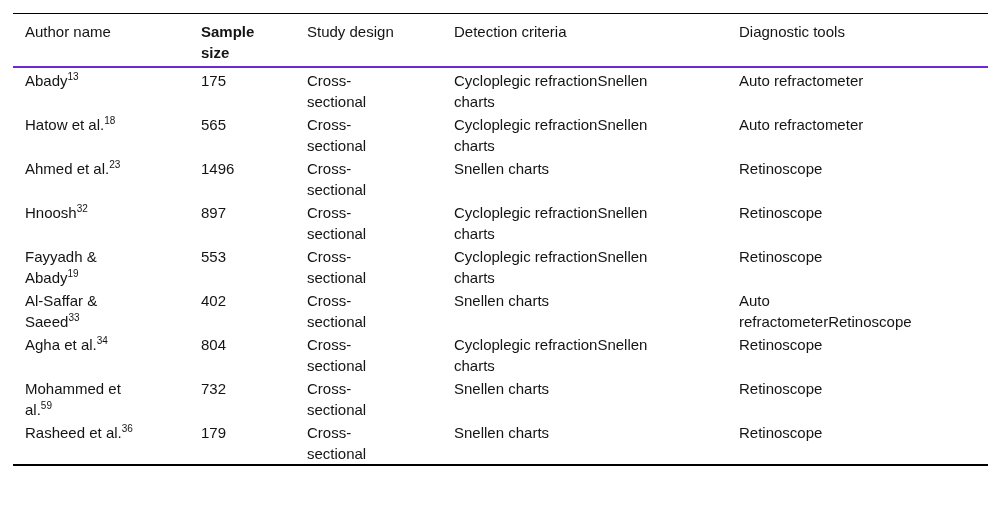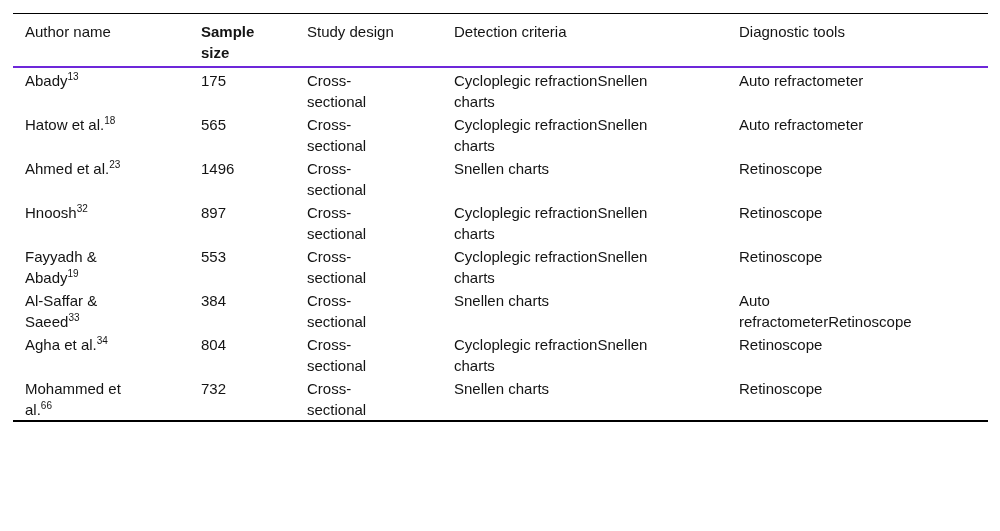--- a/index.html
+++ b/index.html
@@ -166,21 +166,21 @@
     </td>
     <td>
       <span class="cell-inner w-diag">Retinoscope</span>
     </td>
   </tr>
       <tr>
     <td>
       <span class="cell-inner w-author"><span>Al-Saffar &amp; Saeed</span><sup>33</sup></span>
     </td>
     <td>
-      <span class="cell-inner">384</span>
+      <span class="cell-inner">402</span>
     </td>
     <td>
       <span class="cell-inner w-study">Cross-sectional</span>
     </td>
     <td>
       <span class="cell-inner w-detect">Snellen charts</span>
     </td>
     <td>
       <span class="cell-inner w-diag">Auto refractometerRetinoscope</span>
     </td>
@@ -197,24 +197,41 @@
     </td>
     <td>
       <span class="cell-inner w-detect">Cycloplegic refractionSnellen charts</span>
     </td>
     <td>
       <span class="cell-inner w-diag">Retinoscope</span>
     </td>
   </tr>
       <tr>
     <td>
-      <span class="cell-inner w-author"><span>Mohammed et al.</span><sup>66</sup></span>
+      <span class="cell-inner w-author"><span>Mohammed et al.</span><sup>59</sup></span>
     </td>
     <td>
       <span class="cell-inner">732</span>
+    </td>
+    <td>
+      <span class="cell-inner w-study">Cross-sectional</span>
+    </td>
+    <td>
+      <span class="cell-inner w-detect">Snellen charts</span>
+    </td>
+    <td>
+      <span class="cell-inner w-diag">Retinoscope</span>
+    </td>
+  </tr>
+      <tr>
+    <td>
+      <span class="cell-inner w-author"><span>Rasheed et al.</span><sup>36</sup></span>
+    </td>
+    <td>
+      <span class="cell-inner">179</span>
     </td>
     <td>
       <span class="cell-inner w-study">Cross-sectional</span>
     </td>
     <td>
       <span class="cell-inner w-detect">Snellen charts</span>
     </td>
     <td>
       <span class="cell-inner w-diag">Retinoscope</span>
     </td>

